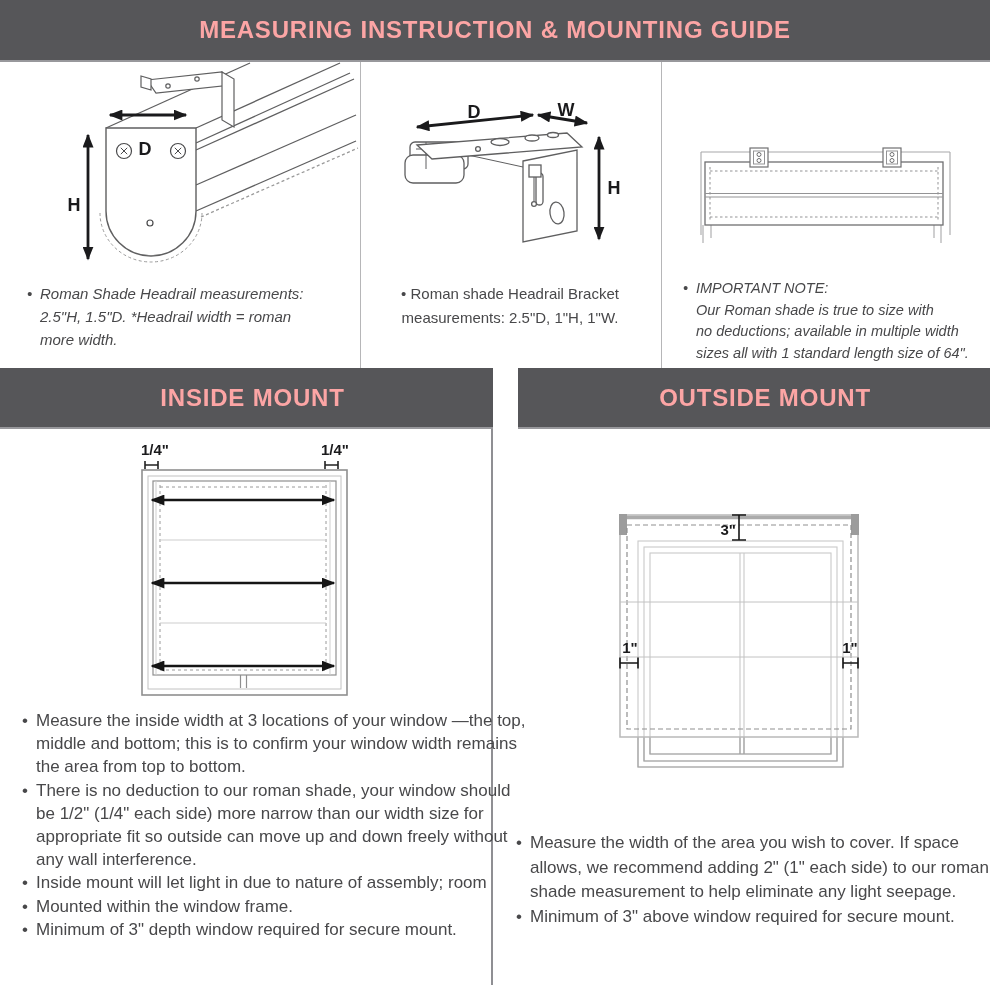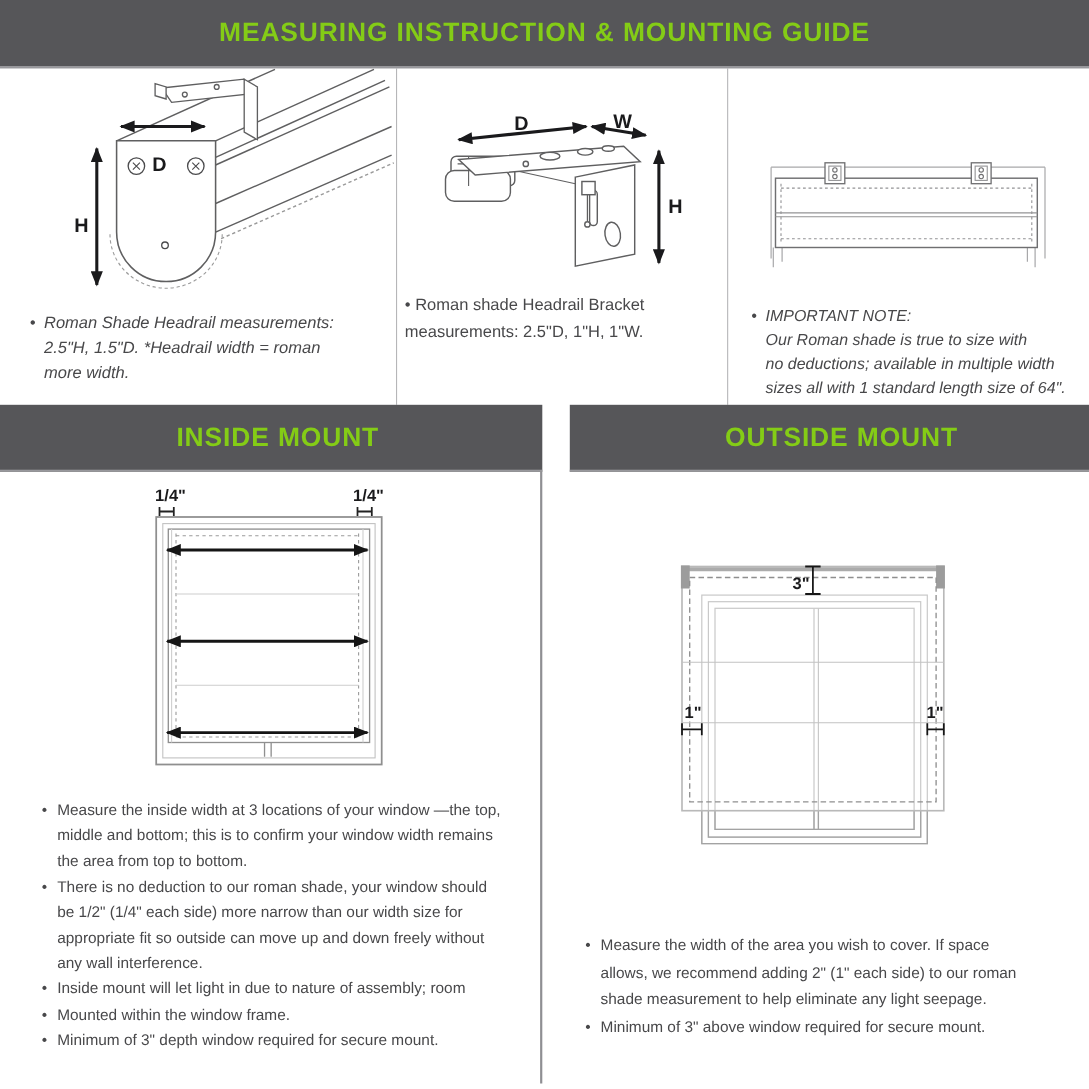--- a/index.html
+++ b/index.html
@@ -1,21 +1,21 @@
 <!DOCTYPE html>
 <html><head>
 <meta charset="utf-8">
 <style>
   html,body{margin:0;padding:0;background:#ffffff;}
   .page{position:relative;width:990px;height:990px;background:#fff;overflow:hidden;
         font-family:"Liberation Sans",sans-serif;color:#48484a;}
   
   .banner{position:absolute;background:#565659;border-bottom:2px solid #98989c;
           display:flex;align-items:center;justify-content:center;box-sizing:border-box;}
-  .banner h1,.banner h2{margin:0;color:#84cc16;font-size:24px;font-weight:bold;letter-spacing:0.8px;}
+  .banner h1,.banner h2{margin:0;color:#fca5a5;font-size:24px;font-weight:bold;letter-spacing:0.8px;}
   #top-banner{left:0;top:0;width:990px;height:62px;}
   #inside-banner{left:0;top:368px;width:493px;height:61px;padding-left:12px;}
   #outside-banner{left:496px;top:368px;width:494px;height:61px;margin-left:22px;}
   
   .vdiv{position:absolute;top:62px;height:306px;width:1px;background:#b6b6b8;}
   #vdiv1{left:360px;} #vdiv2{left:661px;}
   #center-divider{position:absolute;left:491px;top:429px;width:2px;height:556px;background:#8f8f93;}
   
   svg{position:absolute;overflow:visible;}
   #svg-headrail{left:0;top:63px;}
@@ -26,25 +26,25 @@
   svg text{font-family:"Liberation Sans",sans-serif;font-weight:bold;fill:#1a1a1c;}
   .dim{font-size:18px;}
   .meas{font-size:15px;}
   
   .note{position:absolute;font-size:15px;line-height:23px;}
   .note .nline{white-space:nowrap;}
   .hang{padding-left:13px;font-style:italic;}
   .hang .bul{position:relative;}
   .hang .bul::before{content:"\2022";position:absolute;left:-13px;}
   #note-headrail{left:27px;top:282px;width:330px;}
-  #note-bracket{left:368px;top:266px;width:284px;text-align:left;line-height:24px;}
+  #note-bracket{left:368px;top:282px;width:284px;text-align:center;line-height:24px;}
   #note-bracket .bul-inline::before{content:"\2022\00a0";}
   #note-important{left:683px;top:278px;width:300px;font-size:14.5px;line-height:21.5px;}
   
-  .bullets{position:absolute;list-style:none;margin:16px;padding:0;font-size:14px;}
+  .bullets{position:absolute;list-style:none;margin:0;padding:0;font-size:17px;}
   .bullets li{position:relative;padding-left:14px;}
   .bullets li::before{content:"\2022";position:absolute;left:0;top:0;}
   .bullets div{white-space:nowrap;}
   #inside-bullets{left:22px;top:709px;width:470px;line-height:23.2px;}
   #outside-bullets{left:516px;top:831px;width:470px;line-height:24.6px;}
 </style>
 </head>
 <body>
 
 <div class="page">

